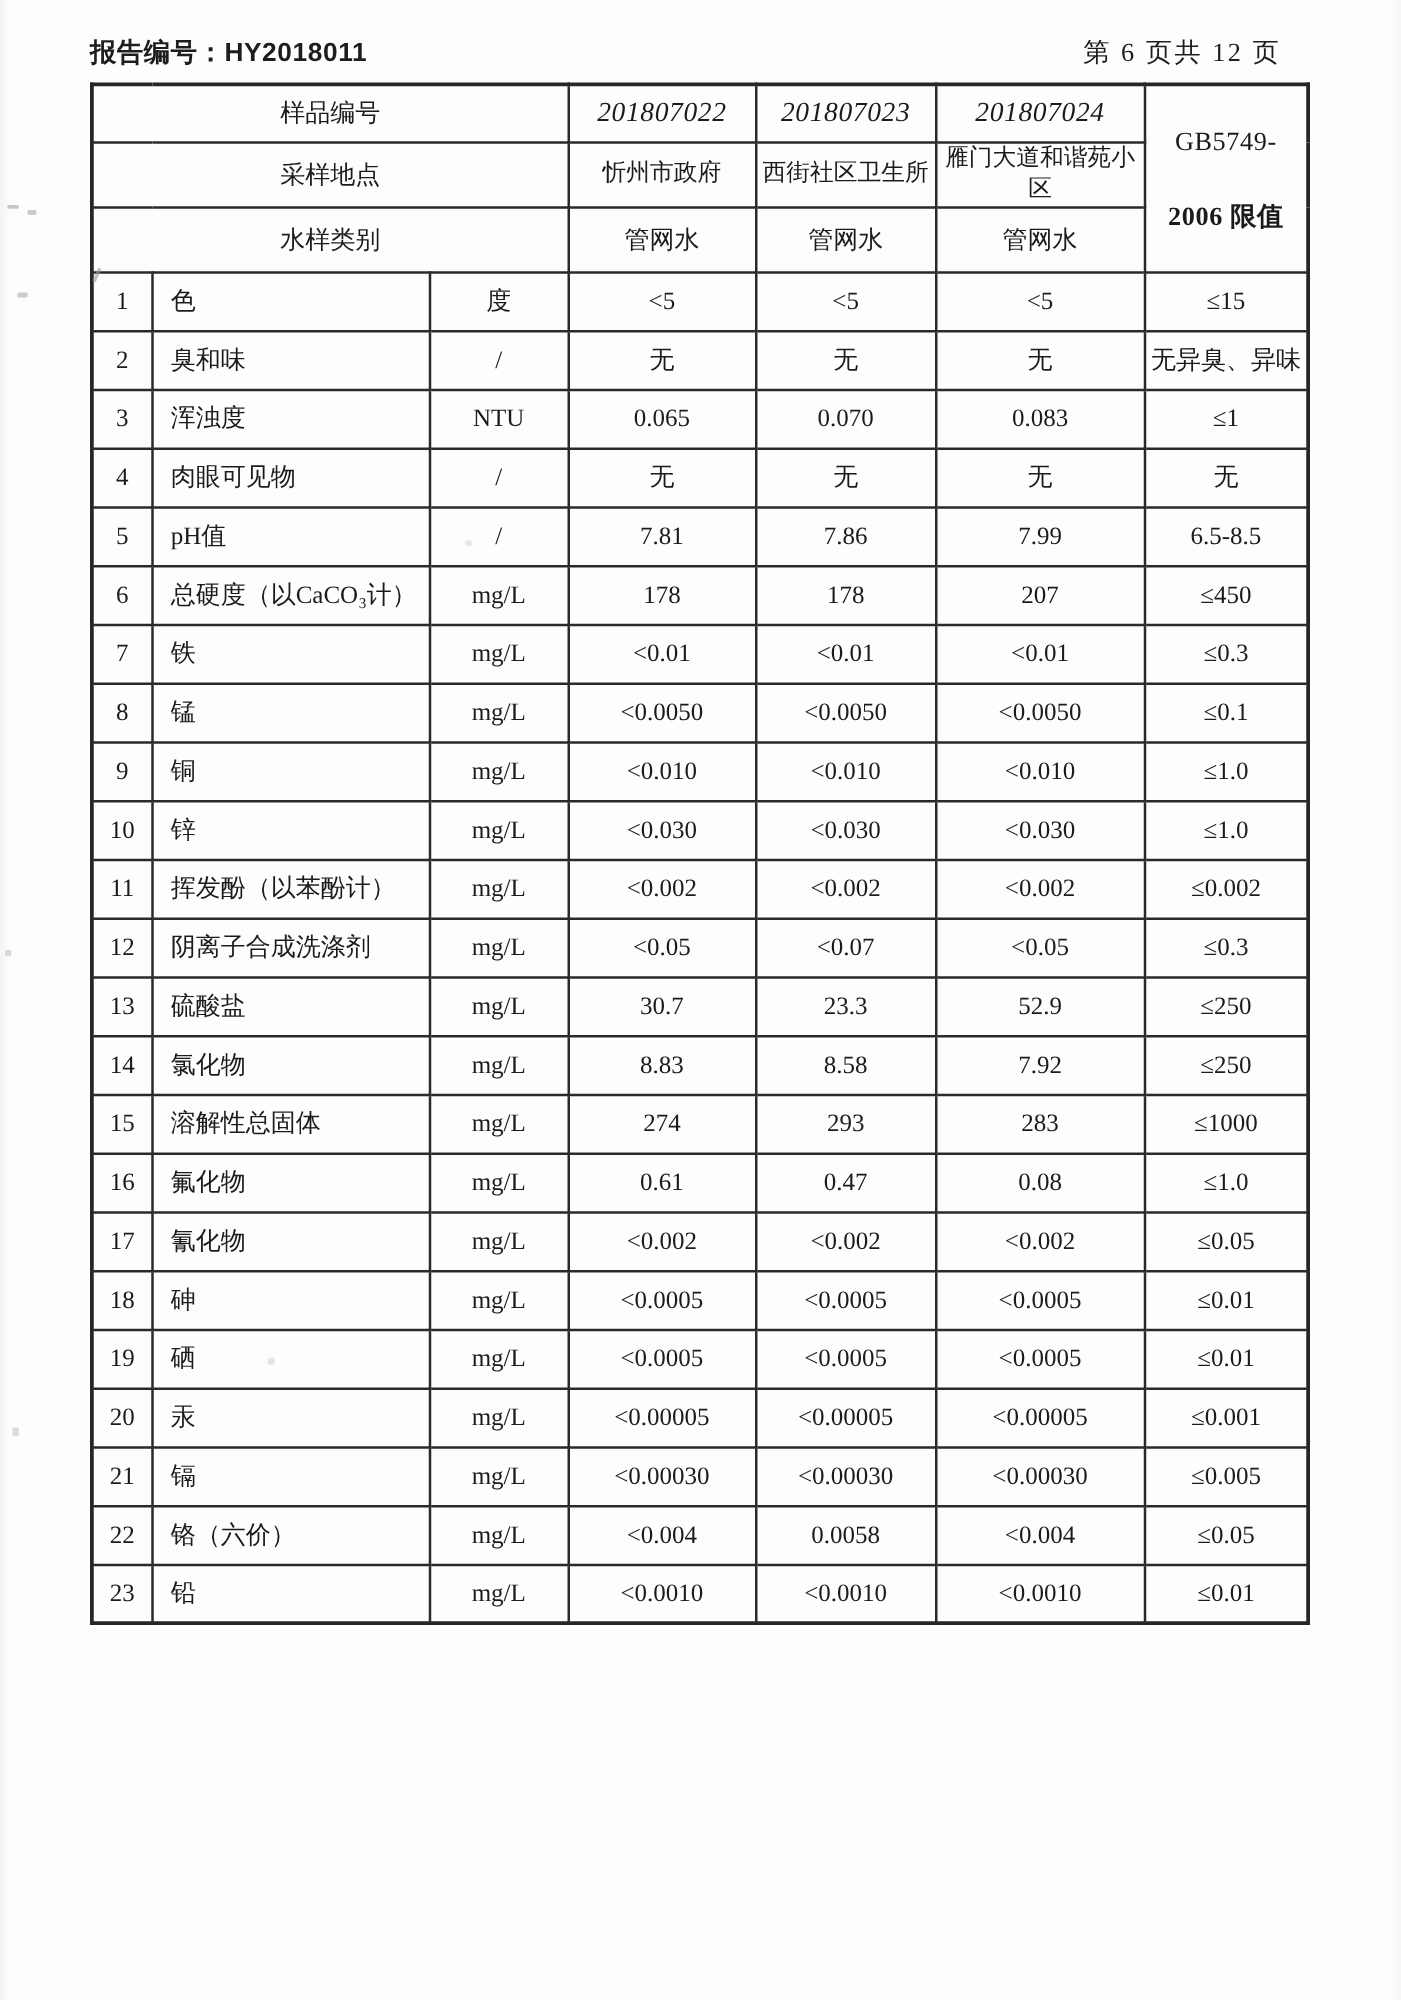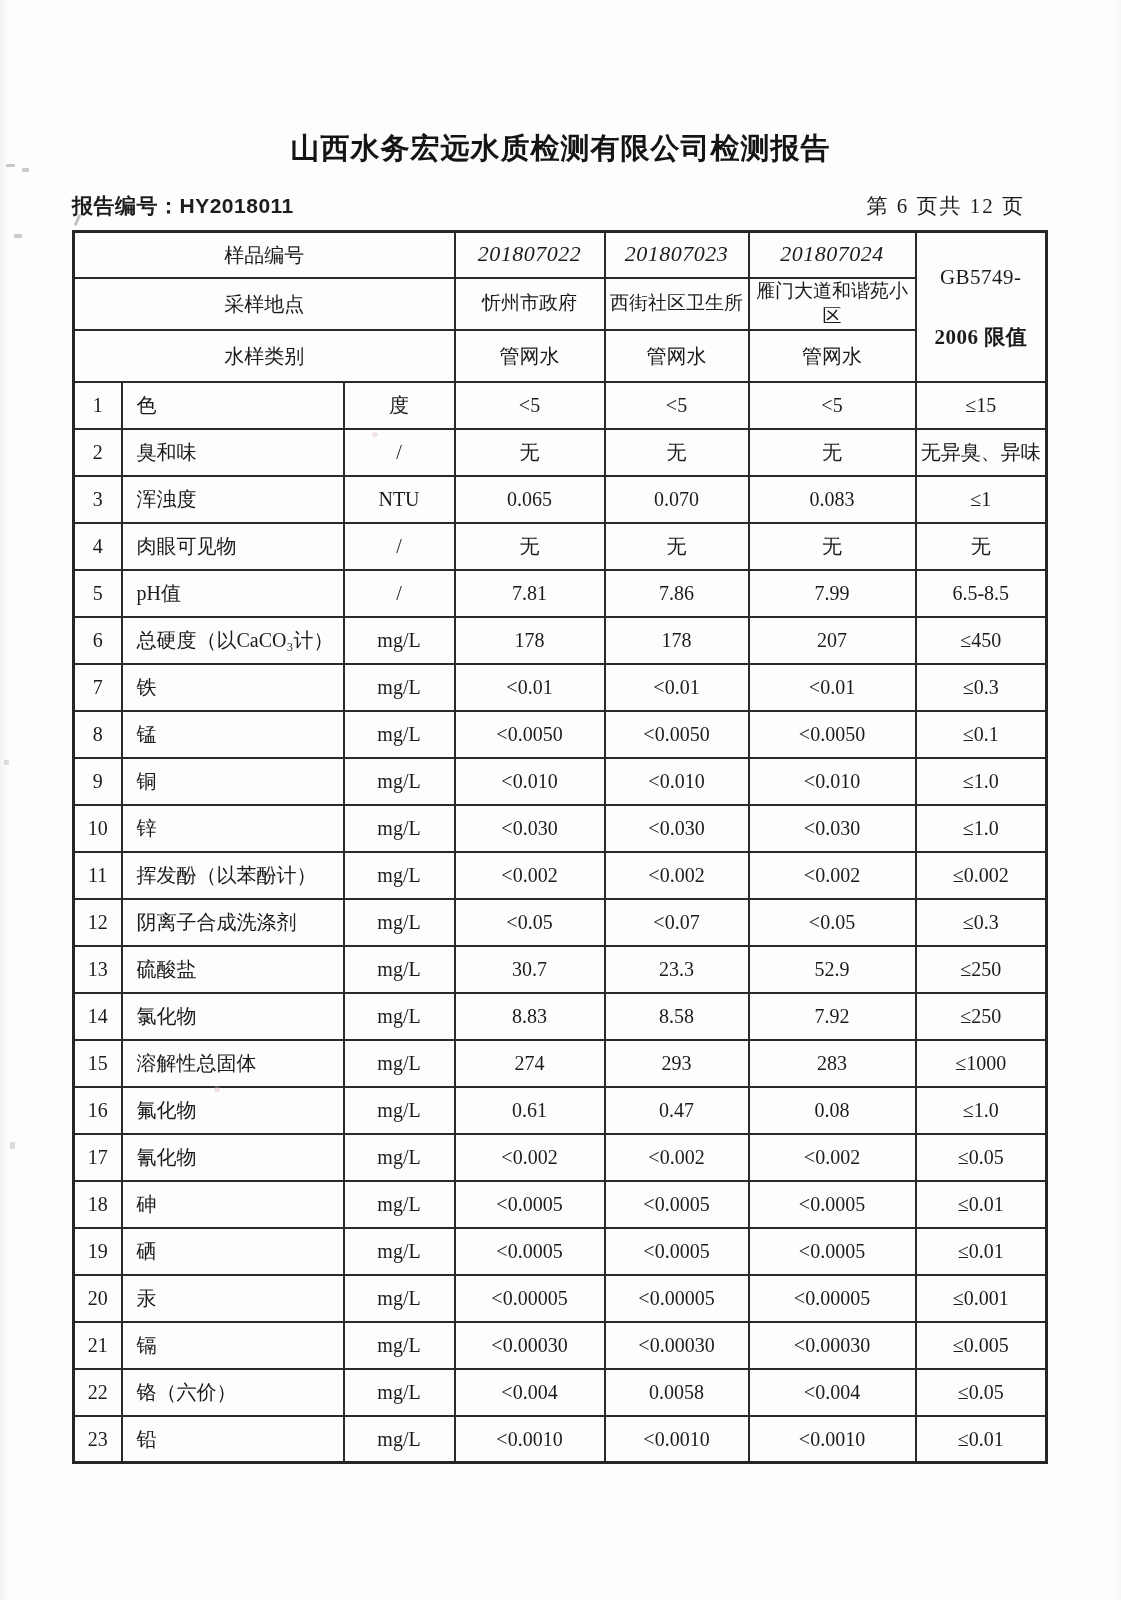--- a/index.html
+++ b/index.html
@@ -104,21 +104,20 @@
     <div class="speck" style="left:6px;  top:164px; width:9px;  height:3px; opacity:.55;"></div>
     <div class="speck" style="left:22px; top:168px; width:7px;  height:4px; opacity:.5;"></div>
     <div class="speck" style="left:14px; top:234px; width:8px;  height:4px; opacity:.5;"></div>
     <div class="speck" style="left:76px; top:214px; width:3px;  height:12px; opacity:.6; transform:rotate(24deg);"></div>
     <div class="speck" style="left:4px;  top:760px; width:5px;  height:5px; opacity:.35;"></div>
     <div class="speck" style="left:10px; top:1142px;width:5px;  height:7px; opacity:.35;"></div>
     <div class="speck" style="left:214px;top:1086px;width:6px;  height:6px; opacity:.35; background:#d9a8b4; border-radius:50%;"></div>
     <div class="speck" style="left:372px;top:432px; width:6px;  height:5px; opacity:.3;  background:#d9a8b4; border-radius:50%;"></div>
   </div>
 
-  <h1 class="title">山西水务宏远水质检测有限公司检测报告</h1>
 
   <div class="meta-row">
     <span class="report-no">报告编号：HY2018011</span>
     <span class="page-info">第 6 页共 12 页</span>
   </div>
 
   <table class="report-table">
     <colgroup>
       <col style="width:48px">
       <col style="width:222px">

